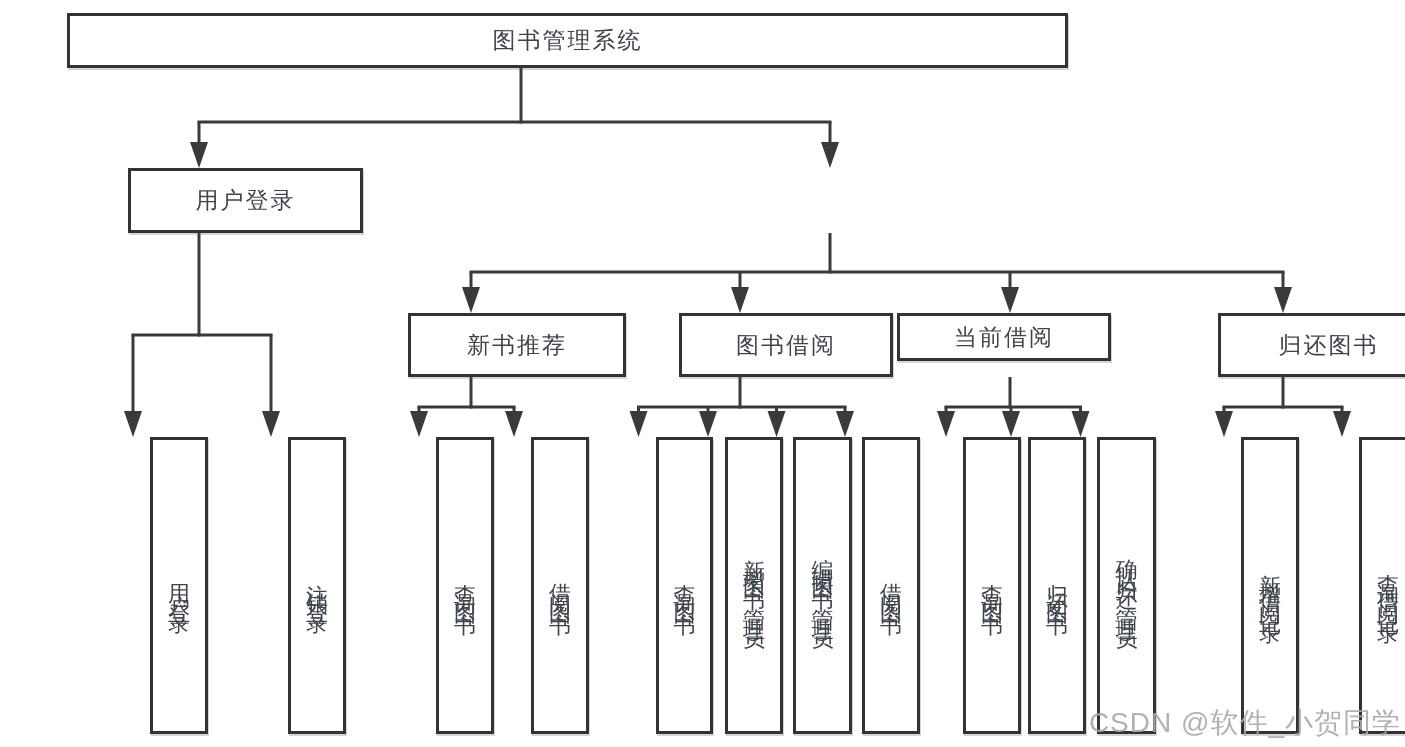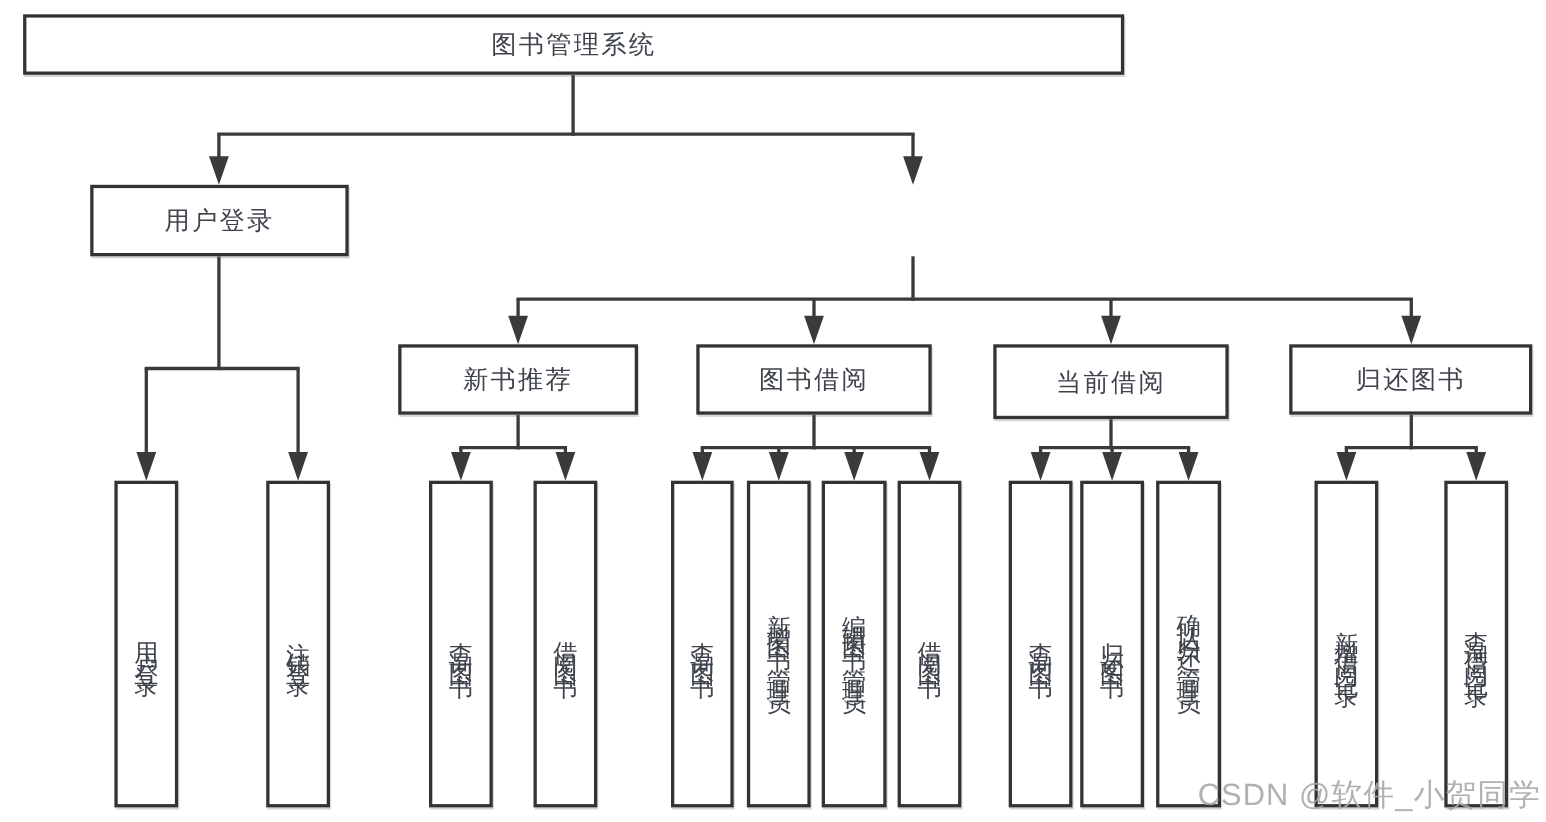--- a/index.html
+++ b/index.html
@@ -30,20 +30,21 @@
     box-sizing: border-box;
     background: #ffffff;
     border: 3px solid #333333;
     box-shadow: 1px 2px 0 rgba(90,90,90,0.25);
     color: #3f444c;
     display: flex;
     align-items: center;
     justify-content: center;
     z-index: 2;
     text-align: center;
+    margin-left: 46px;
   }
   .node.h {
     font-size: 23px;
     letter-spacing: 2px;
     line-height: 1;
   }
   .node.v {
     writing-mode: vertical-rl;
     text-orientation: mixed;
     font-size: 22px;
@@ -141,21 +142,21 @@
       <polygon points="1333,411 1351,411 1342,437"></polygon>
     </g>
   </svg>
 
   <div class="node h" style="left:21px; top:13px; width:1001px; height:55px">图书管理系统</div>
 
   <div class="node h" style="left:82px; top:168px; width:235px; height:65px">用户登录</div>
 
   <div class="node h" style="left:633px; top:313px; width:214px; height:64px">图书借阅</div>
   <div class="node h" style="left:362px; top:313px; width:218px; height:64px">新书推荐</div>
-  <div class="node h" style="left:903px; top:313px; width:214px; height:68px">当前借阅</div>
+  <div class="node h" style="left:851px; top:313px; width:214px; height:48px">当前借阅</div>
   <div class="node h" style="left:1172px; top:313px; width:221px; height:64px">归还图书</div>
 
   <div class="node v" style="left:104px; top:437px; width:58px; height:297px">用户登录</div>
   <div class="node v" style="left:242px; top:437px; width:58px; height:297px">注销登录</div>
 
   <div class="node v" style="left:390px; top:437px; width:58px; height:297px">查询图书</div>
   <div class="node v" style="left:485px; top:437px; width:58px; height:297px">借阅图书</div>
 
   <div class="node v" style="left:610px; top:437px; width:57px; height:297px">查询图书</div>
   <div class="node v" style="left:679px; top:437px; width:58px; height:297px">新增图书（管理员）</div>

